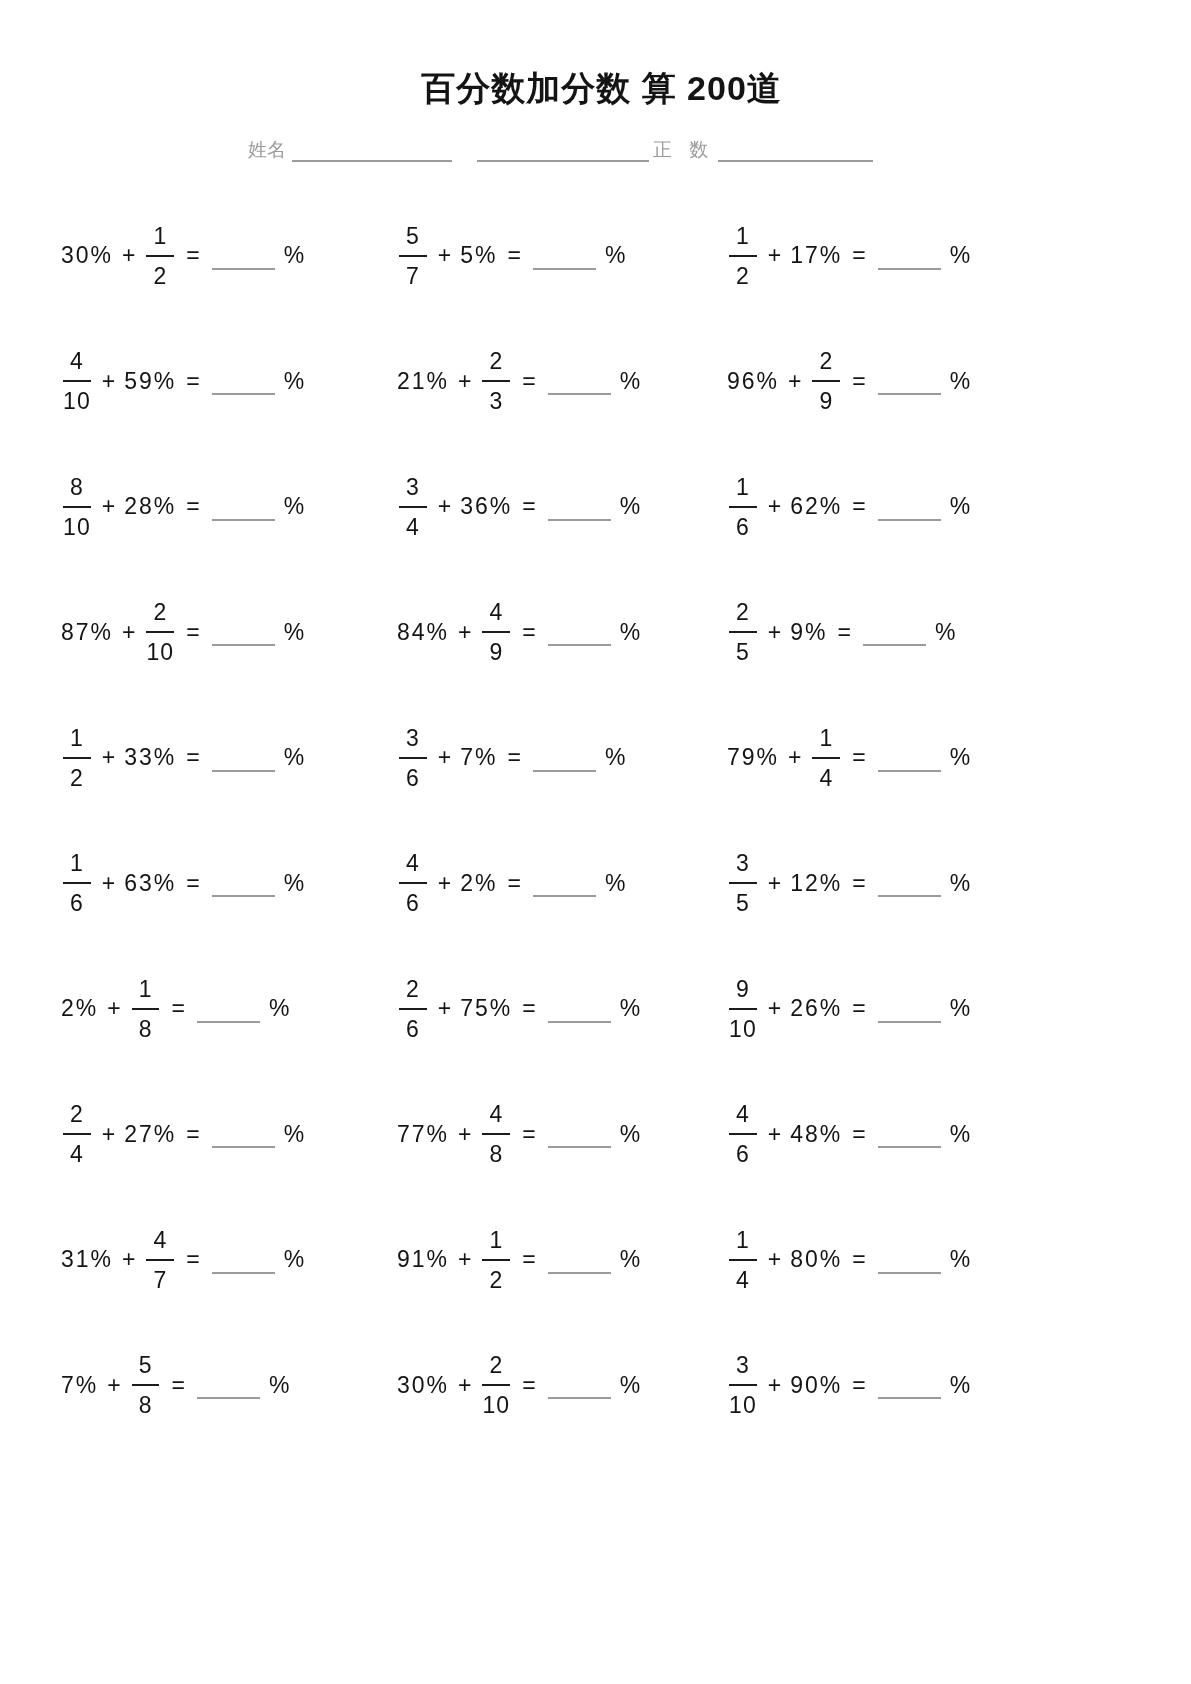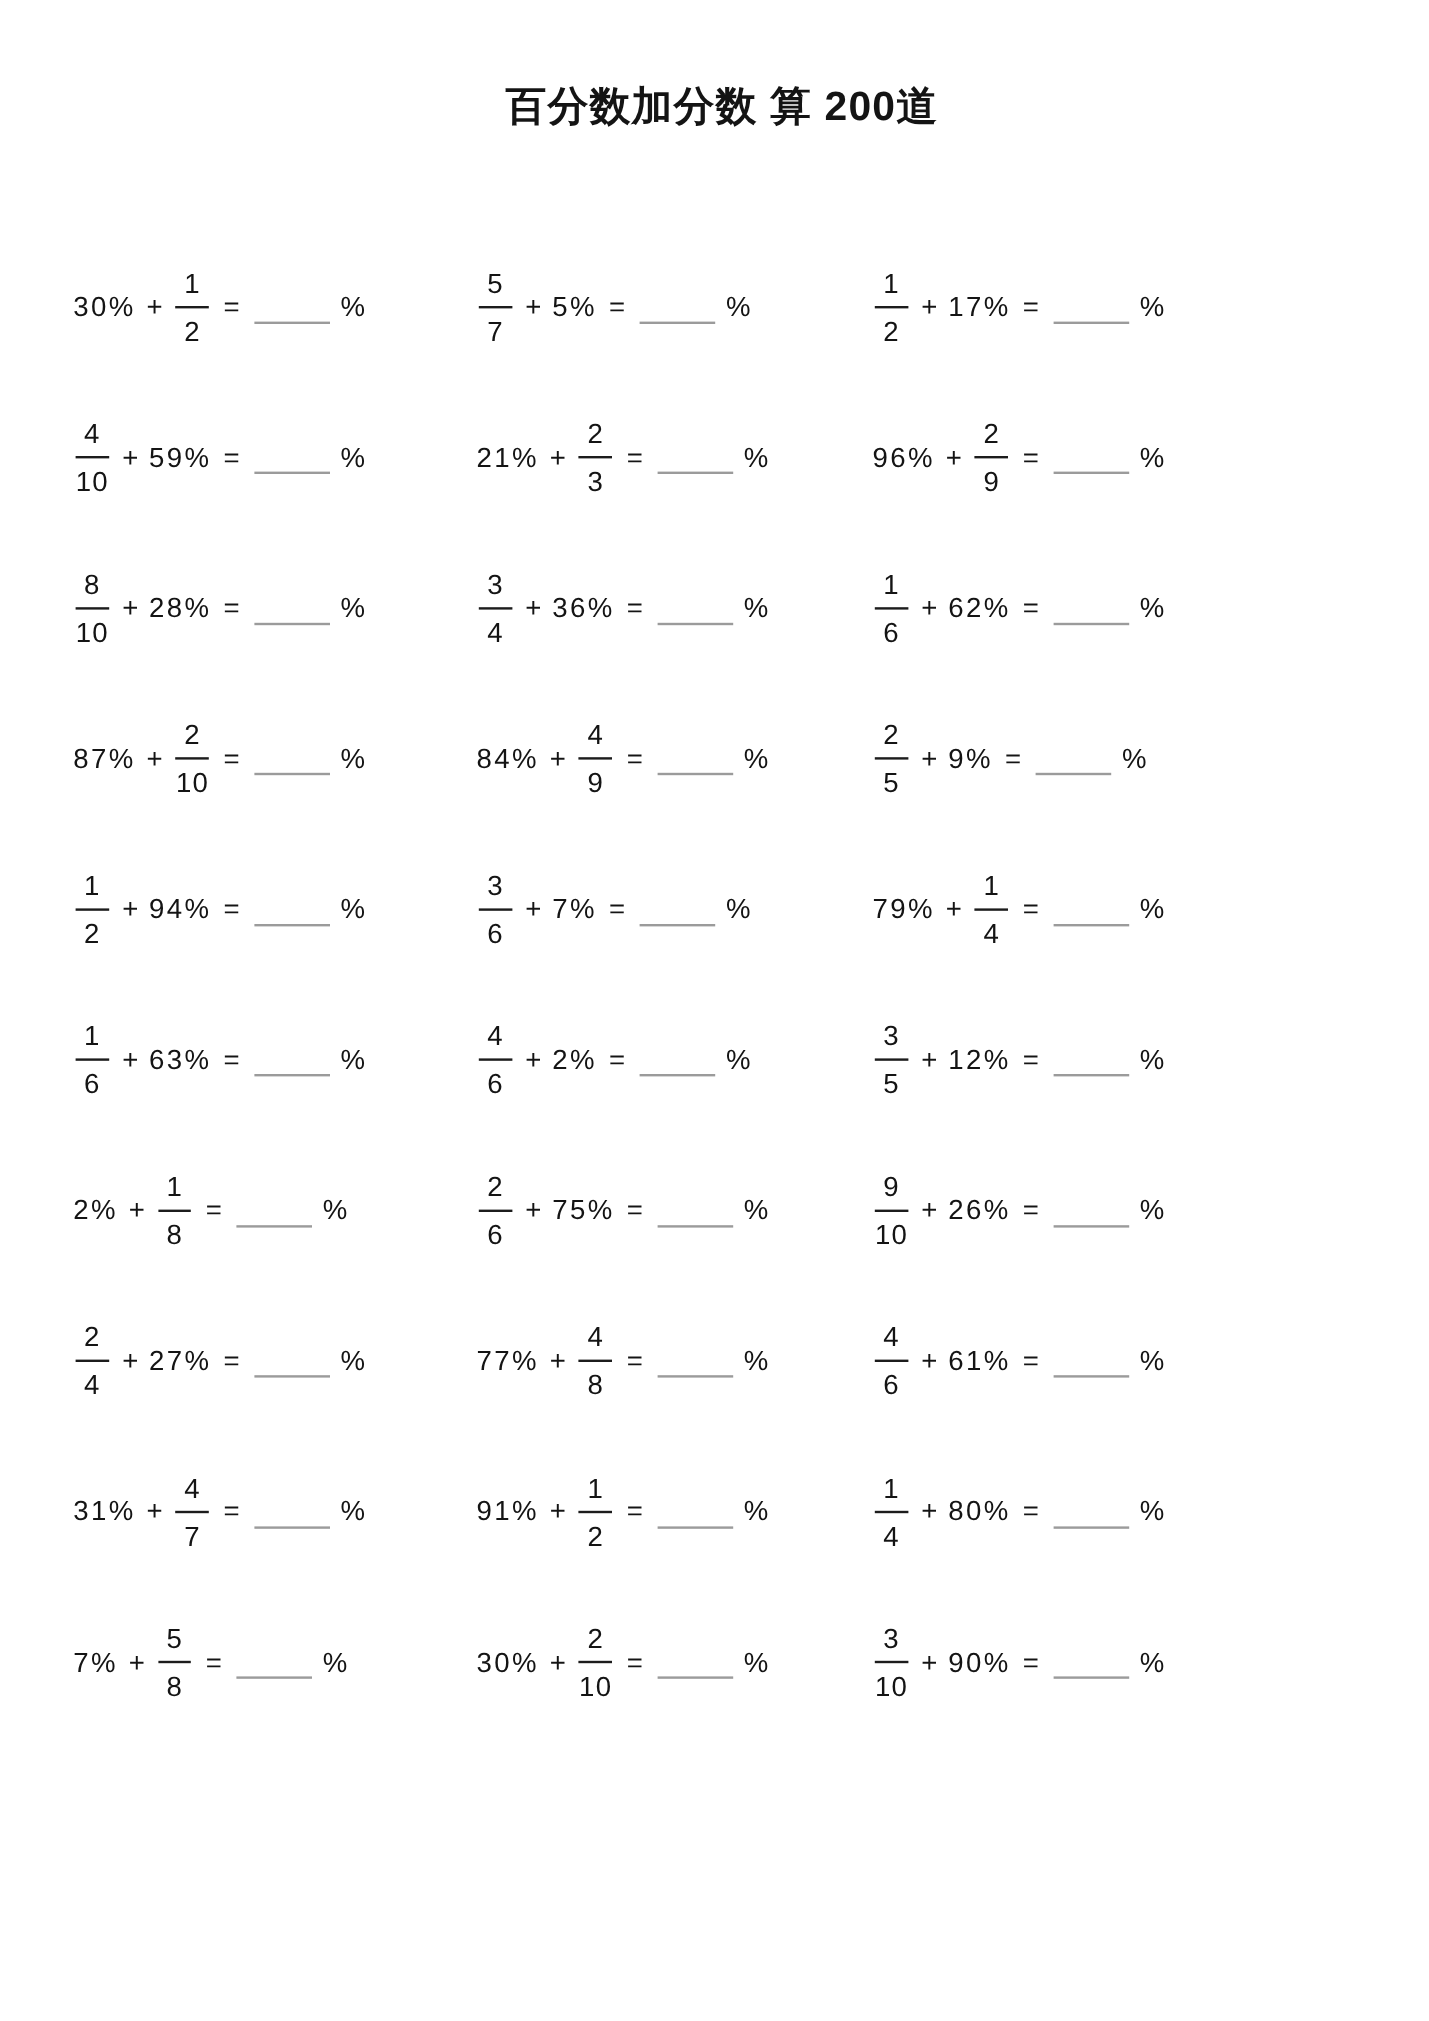--- a/index.html
+++ b/index.html
@@ -91,20 +91,28 @@
   }
   .pct-sign { letter-spacing:1px; }
 </style>
 </head>
 <body>
 
 <div class="page">
 
   <h1 class="title">百分数加分数 算 200道</h1>
 
+  <div class="header-row">
+    <span class="hlabel">姓名</span>
+    <span class="hline l1"></span>
+    <span class="hgap"></span>
+    <span class="hline l2"></span>
+    <span class="hlabel score">正 数</span>
+    <span class="hline l3"></span>
+  </div>
 
   <div class="grid" id="problems-grid">
       <div class="problem">
         <span class="pct">30%</span>
         <span class="op">+</span>
         <span class="frac">
           <span class="num">1</span>
           <span class="den">2</span>
         </span>
         <span class="op eq">=</span>
@@ -231,21 +239,21 @@
         <span class="op eq">=</span>
         <span class="blank"></span>
         <span class="pct-sign">%</span>
       </div>
       <div class="problem">
         <span class="frac">
           <span class="num">1</span>
           <span class="den">2</span>
         </span>
         <span class="op">+</span>
-        <span class="pct">94%</span>
+        <span class="pct">33%</span>
         <span class="op eq">=</span>
         <span class="blank"></span>
         <span class="pct-sign">%</span>
       </div>
       <div class="problem">
         <span class="frac">
           <span class="num">3</span>
           <span class="den">6</span>
         </span>
         <span class="op">+</span>
@@ -352,21 +360,21 @@
         <span class="op eq">=</span>
         <span class="blank"></span>
         <span class="pct-sign">%</span>
       </div>
       <div class="problem">
         <span class="frac">
           <span class="num">4</span>
           <span class="den">6</span>
         </span>
         <span class="op">+</span>
-        <span class="pct">61%</span>
+        <span class="pct">48%</span>
         <span class="op eq">=</span>
         <span class="blank"></span>
         <span class="pct-sign">%</span>
       </div>
       <div class="problem">
         <span class="pct">31%</span>
         <span class="op">+</span>
         <span class="frac">
           <span class="num">4</span>
           <span class="den">7</span>

